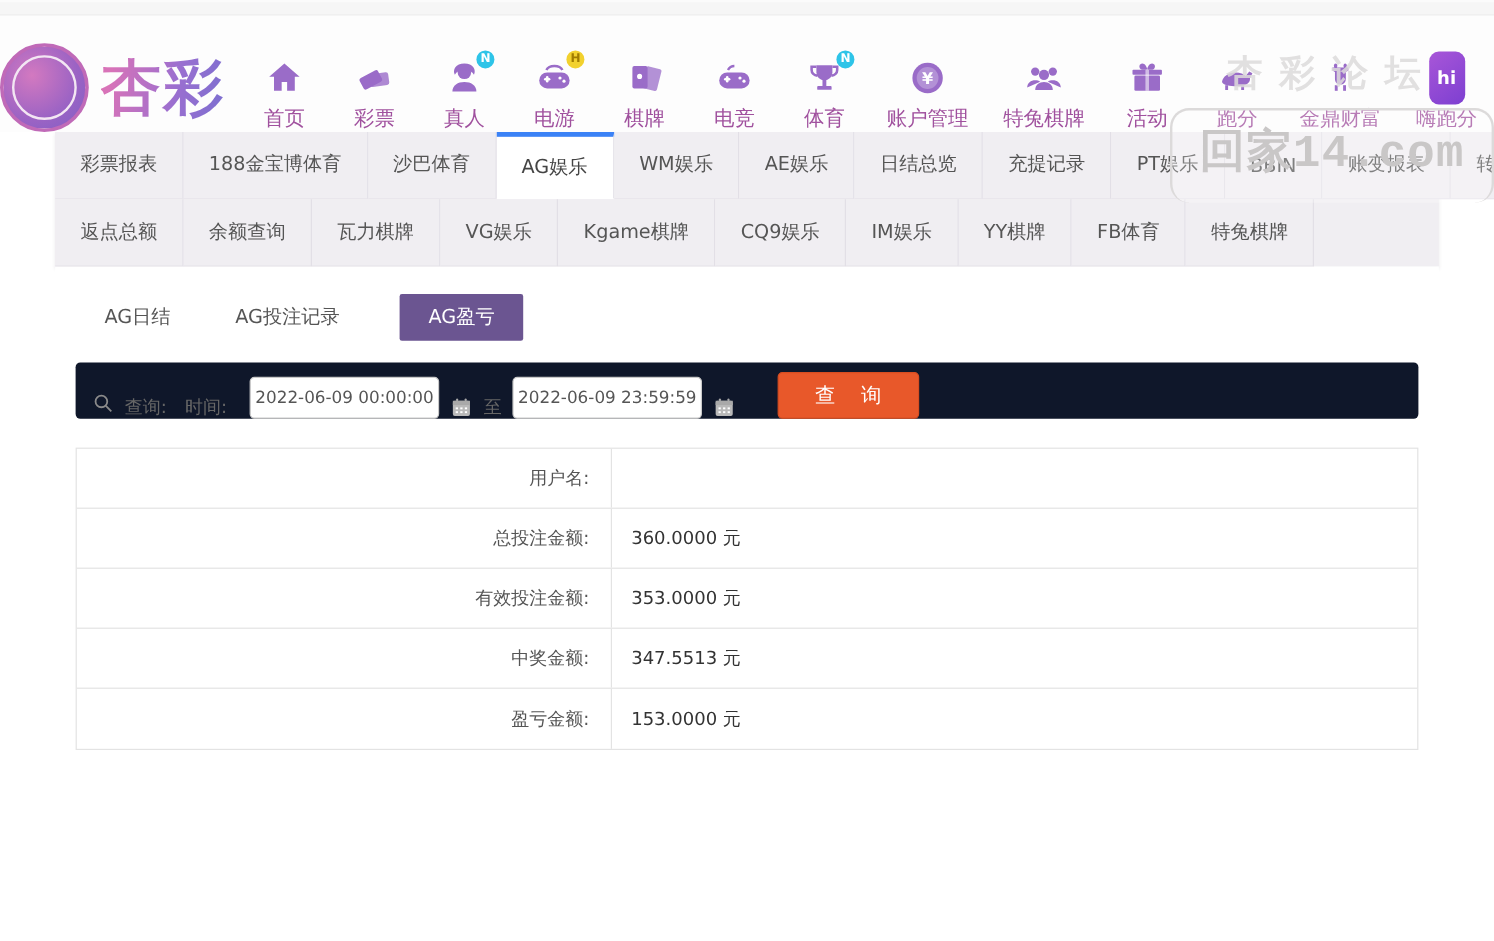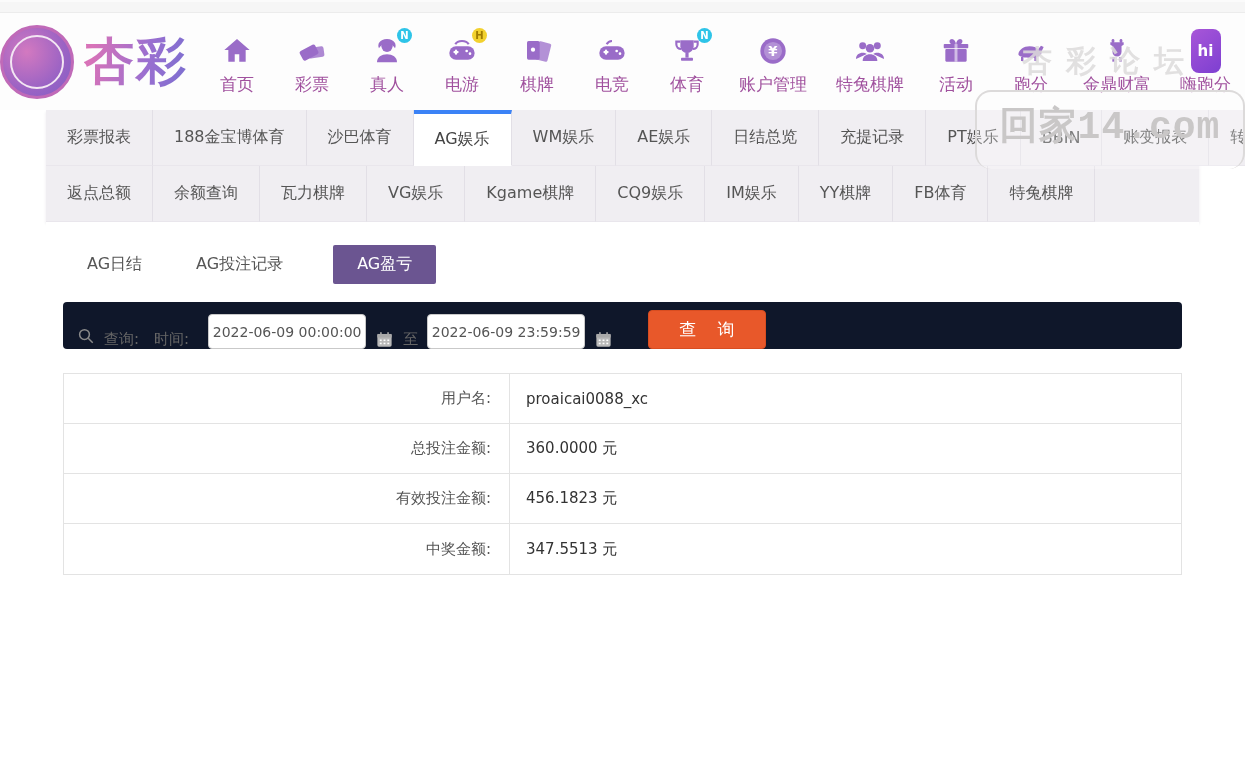--- a/index.html
+++ b/index.html
@@ -1,20 +1,20 @@
 <!DOCTYPE html>
 <html><head>
 <meta charset="utf-8">
 <style>
   * { margin:0; padding:0; box-sizing:border-box; }
   html,body { width:1245px; height:784px; background:#fff; font-family:"DejaVu Sans","Liberation Sans",sans-serif; overflow:hidden; }
   .topstrip { height:13px; background:#f6f6f6; border-top:2px solid #fbfbfb; border-bottom:1px solid #ececec; }
 
   
-  .header { position:relative; height:97px; background:#fdfdfd; display:flex; align-items:center; }
+  .header { position:relative; height:97px; background:#fdfdfd; display:flex; align-items:flex-end; }
   .logo { display:flex; align-items:center; gap:10px; margin-right:26px; }
   .logo-emblem { width:74px; height:74px; border-radius:50%; border:3px solid #c06ab8; position:relative;
     background:radial-gradient(circle at 35% 35%, #d379c0 0%, #9b63c4 60%, #7e5ec6 100%); }
   .logo-emblem::after { content:""; position:absolute; inset:7px; border-radius:50%; border:2px solid #f3e6f3; }
   .logo-word { font-size:50px; font-weight:bold; letter-spacing:2px;
     background:linear-gradient(100deg,#d873b8 10%,#9a6fd0 60%,#7a6fd0 100%);
     -webkit-background-clip:text; background-clip:text; color:transparent; }
   .nav { display:flex; align-items:flex-start; gap:29px; margin-top:6px; }
   .nav-item { display:flex; flex-direction:column; align-items:center; gap:5px; cursor:pointer; min-width:46px; }
   .nav-ico { position:relative; width:34px; height:34px; display:flex; align-items:center; justify-content:center; }
@@ -307,29 +307,32 @@
               <rect x="15.6" y="16" width="2.4" height="2"></rect>
             </g>
           </svg>
       </span>
       <button class="query-btn">查 询</button>
     </div>
 
     <div class="datatable">
       <div class="drow">
         <div class="dlabel">用户名:</div>
-        <div class="dvalue">proaicai0088_xc</div>
       </div>
       <div class="drow">
         <div class="dlabel">总投注金额:</div>
         <div class="dvalue">360.0000 元</div>
       </div>
       <div class="drow">
         <div class="dlabel">有效投注金额:</div>
-        <div class="dvalue">456.1823 元</div>
+        <div class="dvalue">353.0000 元</div>
       </div>
       <div class="drow">
         <div class="dlabel">中奖金额:</div>
         <div class="dvalue">347.5513 元</div>
       </div>
+      <div class="drow">
+        <div class="dlabel">盈亏金额:</div>
+        <div class="dvalue">153.0000 元</div>
+      </div>
     </div>
   </div>
 </div>
 
 </body></html>

